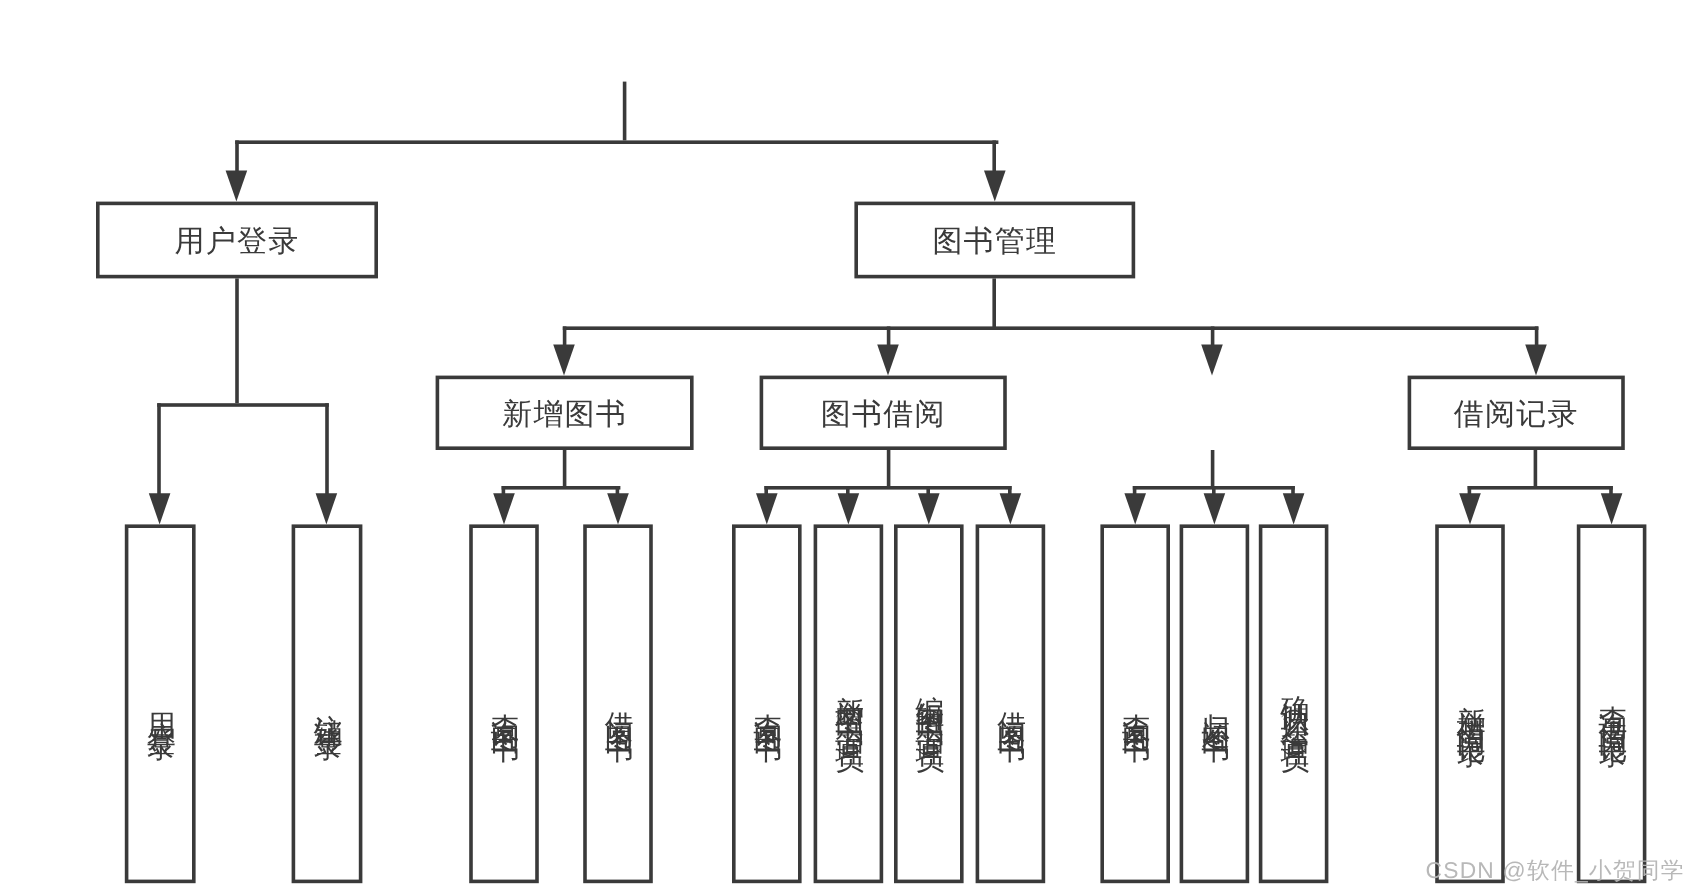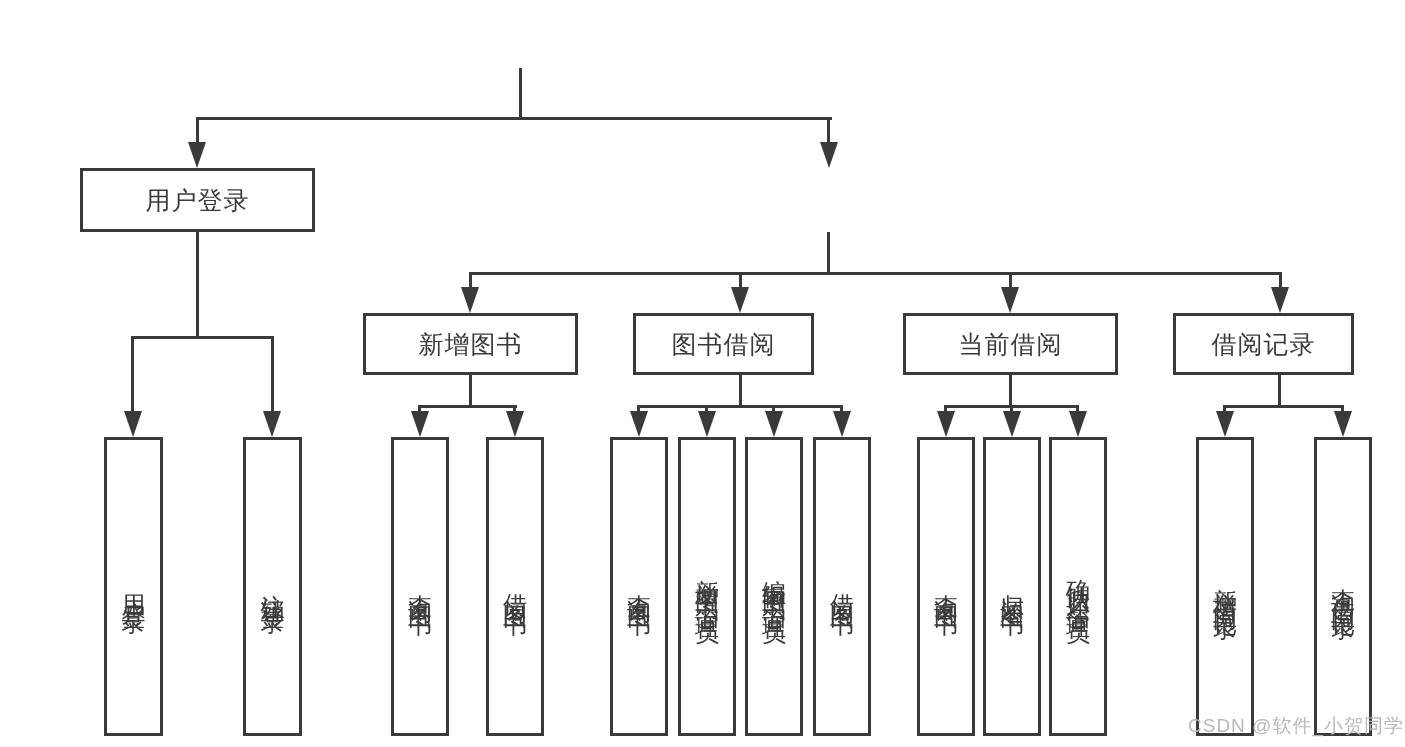--- a/index.html
+++ b/index.html
@@ -30,29 +30,29 @@
 </style>
 </head>
 <body>
 
 <div class="stage" style="--line: #3a3a3a; --text: #3a3a3a; --bg: #ffffff; --wm: #b5b5b5;">
 
 
   <div class="box" style="left:80px;top:168px;width:235px;height:64px">
     <span>用户登录</span>
   </div>
+  <div class="box" style="left:712px;top:168px;width:234px;height:64px">
+    <span>图书管理</span>
+  </div>
 
   <div class="box" style="left:363px;top:313px;width:215px;height:62px">
     <span>新增图书</span>
   </div>
-  <div class="box" style="left:633px;top:313px;width:181px;height:62px">
+  <div class="box" style="left:633px;top:313px;width:206px;height:62px">
     <span>图书借阅</span>
-  </div>
-  <div class="box" style="left:903px;top:313px;width:215px;height:62px">
-    <span>当前借阅</span>
   </div>
   <div class="box" style="left:1173px;top:313px;width:181px;height:62px">
     <span>借阅记录</span>
   </div>
 
   <div class="box" style="left:104px;top:437px;width:59px;height:299px">
     <span class="vtext">用户登录</span>
     </div>
   <div class="box" style="left:243px;top:437px;width:59px;height:299px">
     <span class="vtext">注销登录</span>

